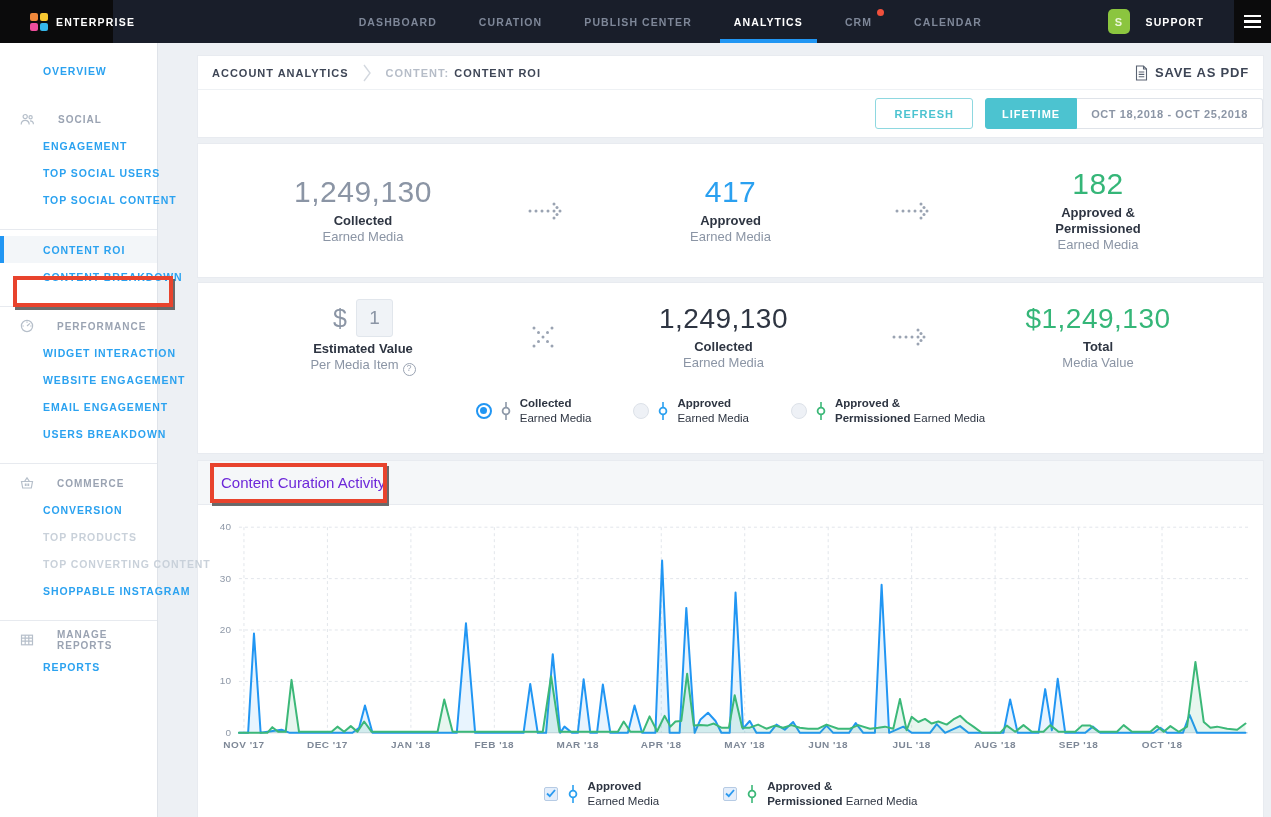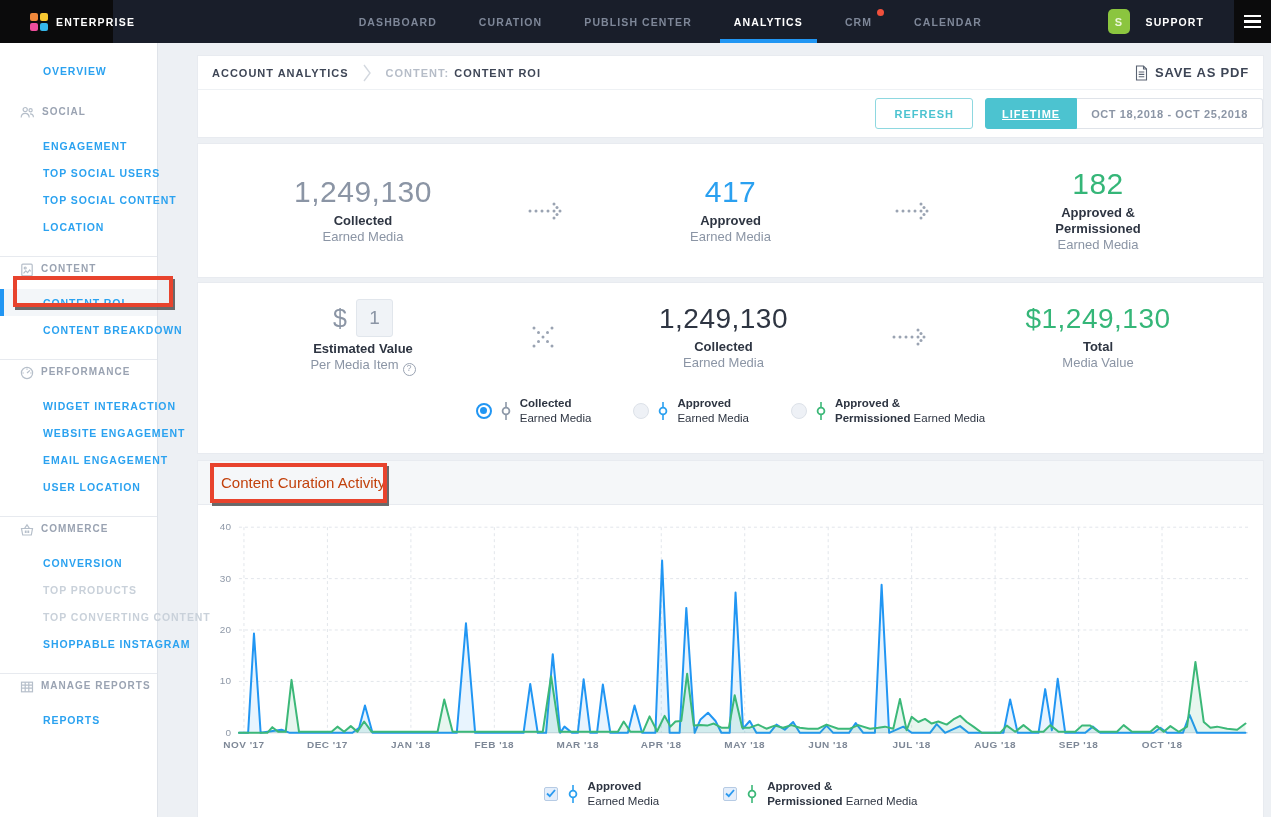--- a/index.html
+++ b/index.html
@@ -29,21 +29,21 @@
 
   
   .sidebar { position:absolute; top:43px; left:0; bottom:0; width:158px; background:#fff;
     border-right:1px solid #dfe3e9; z-index:10; padding-top:14px; }
   .side-link { display:flex; align-items:center; height:27px; padding-left:43px; font-size:10.5px;
     font-weight:bold; letter-spacing:0.9px; color:#2ba2f0; cursor:pointer; white-space:nowrap; }
   .side-link.disabled { color:#c9d1da; cursor:default; }
   .side-link.active { background:#f3f6f9; border-left:4px solid #2196f3; padding-left:39px; }
   .side-section { margin-top:16px; padding-top:6px; }
   .side-section.ruled { border-top:1px solid #e7eaef; }
-  .side-header { display:flex; align-items:flex-start; gap:7px; padding-left:20px; height:26px;
+  .side-header { display:flex; align-items:center; gap:23px; padding-left:20px; height:26px;
     color:#9aa3b2; font-size:10px; font-weight:bold; letter-spacing:1px; }
   .side-header svg { flex:0 0 auto; }
   .annot { position:absolute; border:4px solid #e8432d; box-shadow:2px 3px 0 0 rgba(66,66,66,.78);
     pointer-events:none; z-index:30; }
 
   
   .main { position:absolute; top:43px; left:186px; right:0; bottom:0; padding:12px 7px 0 11px; }
   .panel { background:#fff; border:1px solid #e8ebf0; }
 
   .crumbbar { height:33px; display:flex; align-items:center; padding:0 14px; border-bottom:none; }
@@ -54,21 +54,21 @@
   .crumb-spacer { flex:1; }
   .savepdf { display:flex; align-items:center; gap:7px; font-size:13px; font-weight:bold;
     letter-spacing:0.8px; color:#3e4656; cursor:pointer; }
 
   .toolbar { height:48px; border-top:1px solid #eef1f4; display:flex; align-items:center;
     justify-content:flex-end; padding:0 0; }
   .btn-refresh { height:31px; padding:0 18px; background:#fff; border:1px solid #8ed8e0; border-radius:3px;
     color:#4cc3d0; font-size:11px; font-weight:bold; letter-spacing:1px; cursor:pointer; margin-right:12px; }
   .seg { display:flex; align-items:stretch; height:31px; }
   .btn-lifetime { padding:0 16px; background:#4cc3d0; border:1px solid #4cc3d0; border-radius:3px 0 0 3px;
-    color:#fff; font-size:11px; font-weight:bold; letter-spacing:1px; cursor:pointer; display:flex; align-items:center;text-decoration:underline; }
+    color:#fff; font-size:11px; font-weight:bold; letter-spacing:1px; cursor:pointer; display:flex; align-items:center; }
   .btn-date { padding:0 14px; background:#fff; border:1px solid #dfe3e9; border-left:none; border-radius:0 3px 3px 0;
     color:#8b95a5; font-size:11px; font-weight:bold; letter-spacing:0.6px; cursor:pointer; display:flex; align-items:center; }
 
   .gap4 { height:4px; } .gap5 { height:5px; } .gap6 { height:6px; }
 
   .funnel { height:135px; display:flex; align-items:center; justify-content:space-between; padding:0 30px; }
   .stat { width:270px; text-align:center; }
   .stat-num { font-size:30px; font-weight:300; letter-spacing:0.5px; }
   .num-gray { color:#8b95a5; } .num-blue { color:#2aa0f0; } .num-green { color:#35b678; }
   .num-dark { color:#2e3542; }
@@ -88,21 +88,21 @@
   .radio { width:16px; height:16px; border-radius:50%; flex:0 0 auto; }
   .radio.sel { border:2px solid #2196f3; background:#fff; display:flex; align-items:center; justify-content:center; }
   .radio.sel::after { content:""; width:7px; height:7px; border-radius:50%; background:#2196f3; }
   .radio.unsel { background:#eef1f6; border:1px solid #dde2e9; }
   .opt-text { font-size:11.5px; color:#2e3542; line-height:1.3; }
   .opt-text b { font-weight:bold; }
 
   .chart-panel { height:359px; overflow:hidden; }
   .chart-head { position:relative; height:44px; background:#f5f7f9; border-bottom:1px solid #e8ebf0;
     display:flex; align-items:center; padding-left:23px; }
-  .chart-title { font-size:15px; color:#c2410c; }
+  .chart-title { font-size:15px; color:#6d28d9; }
   .chart-body { padding:0 11px; }
   .legend-row { display:flex; justify-content:center; gap:64px; margin-top:8px; }
   .legend-item { display:flex; align-items:center; gap:9px; cursor:pointer; }
   .checkbox { width:14px; height:14px; border-radius:2px; background:#e4eefb; border:1px solid #b6cbe4;
     display:flex; align-items:center; justify-content:center; flex:0 0 auto; }
 
   .marker { flex:0 0 auto; }
   svg text { font-family:"Liberation Sans","DejaVu Sans",sans-serif; }
 </style>
 </head>
@@ -151,53 +151,42 @@
             <circle cx="10.6" cy="4.3" r="1.6"></circle>
           <path d="M1.2 11.5c0-2.6 1.8-4.1 4-4.1s4 1.5 4 4.1"></path>
           <path d="M10 7.8c1.9 0 3.4 1.3 3.4 3.4"></path>
         </g>
       </svg>
       <span>SOCIAL</span>
     </div>
     <div class="side-link">ENGAGEMENT</div>
     <div class="side-link">TOP SOCIAL USERS</div>
     <div class="side-link">TOP SOCIAL CONTENT</div>
-    <div class="side-link">LOCATION</div>
   </div>
 
   <div class="side-section ruled">
-    <div class="side-header">
-      <svg class="icon" width="14" height="14" viewBox="0 0 14 14">
-        <g fill="none" stroke="#b6bfca" stroke-width="1.2">
-          <rect x="1.8" y="1.2" width="10.4" height="11.6" rx="1"></rect>
-          <circle cx="5.2" cy="5" r="1"></circle>
-            <path d="M3.5 10.3l2.3-2.5 1.8 1.8 2-2.6 1 1.4"></path>
-        </g>
-      </svg>
-      <span>CONTENT</span>
-    </div>
     <div class="side-link active">CONTENT ROI</div>
     <div class="side-link">CONTENT BREAKDOWN</div>
   </div>
 
   <div class="side-section ruled">
     <div class="side-header">
       <svg class="icon" width="14" height="14" viewBox="0 0 14 14">
         <g fill="none" stroke="#b6bfca" stroke-width="1.2">
           <circle cx="7" cy="7" r="5.6"></circle>
             <path d="M7 7l3-2.6"></path>
             <path d="M2.4 7h1.4M7 2.4v1.4M11.6 7h-1.4"></path>
         </g>
       </svg>
       <span>PERFORMANCE</span>
     </div>
     <div class="side-link">WIDGET INTERACTION</div>
     <div class="side-link">WEBSITE ENGAGEMENT</div>
     <div class="side-link">EMAIL ENGAGEMENT</div>
-    <div class="side-link">USER LOCATION</div>
+    <div class="side-link">USERS BREAKDOWN</div>
   </div>
 
   <div class="side-section ruled">
     <div class="side-header">
       <svg class="icon" width="14" height="14" viewBox="0 0 14 14">
         <g fill="none" stroke="#b6bfca" stroke-width="1.2">
           <path d="M1.5 5.5h11l-1.2 6.5H2.7z"></path>
             <path d="M4.5 5.5L7 1.8l2.5 3.7"></path>
             <path d="M5.4 7.5v2.5M7 7.5v2.5M8.6 7.5v2.5"></path>
         </g>

